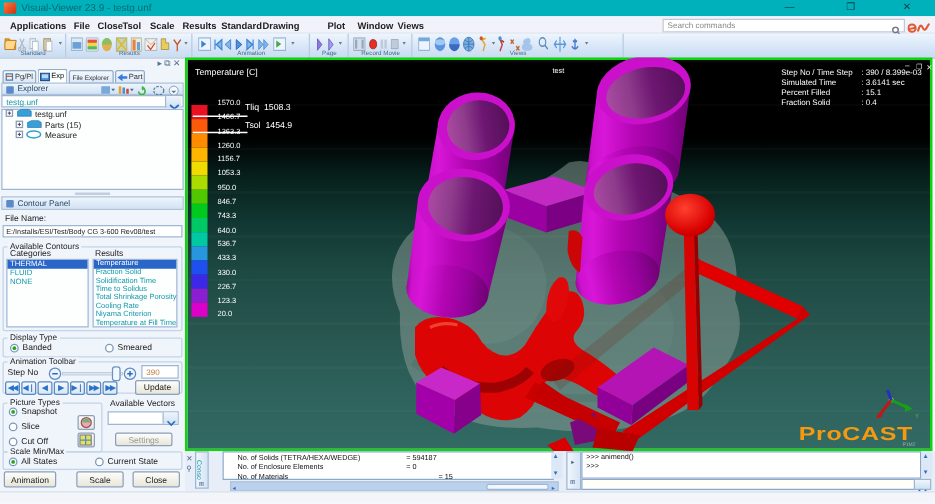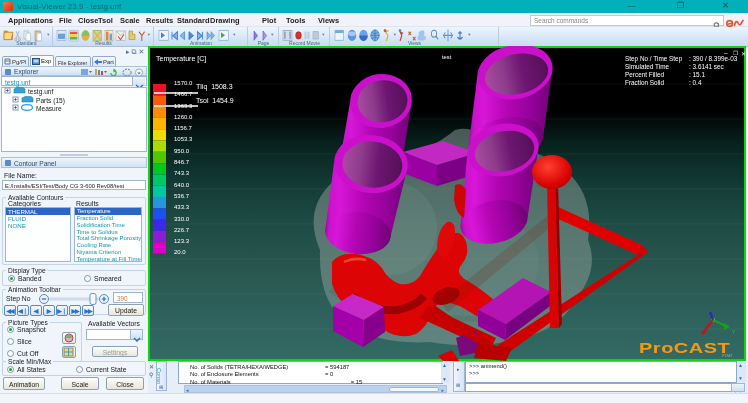--- a/index.html
+++ b/index.html
@@ -65,21 +65,21 @@
   <div class="menuitem" style="left:8px;font-weight:bold;">Applications</div>
   <div class="menuitem" style="left:59px;">File</div>
   <div class="menuitem" style="left:78px;">Close</div>
   <div class="menuitem" style="left:98px;">Tsol</div>
   <div class="menuitem" style="left:120px;">Scale</div>
   <div class="menuitem" style="left:146px;">Results</div>
   <div class="menuitem" style="left:177px;">Standard</div>
   <div class="menuitem" style="left:208px;margin-top:46px;">Plot</div>
   <div class="menuitem" style="left:210px;">Drawing</div>
   <div class="menuitem" style="left:262px;">Plot</div>
-  <div class="menuitem" style="left:286px;">Tools</div>
+  <div class="menuitem" style="left:286px;">Window</div>
   <div class="menuitem" style="left:318px;">Views</div>
   <div id="searchbox" class="abs">Search commands</div>
   <div class="abs" style="left:713px;top:16px;width:8px;height:8px;"><svg width="8" height="8">
         <circle cx="3.4" cy="3" r="2.2" fill="none" stroke="#778" stroke-width="1.2"></circle>
         <line x1="5" y1="4.6" x2="7.2" y2="6.8" stroke="#778" stroke-width="1.2"></line>
       </svg></div>
   <div id="esilogo" class="abs"><svg width="20" height="10" viewBox="0 0 20 10">
     <circle cx="3.6" cy="5.5" r="2.9" fill="none" stroke="#e05a32" stroke-width="1.7"></circle>
     <path d="M1.2 6.3 L6.2 5.2" stroke="#e05a32" stroke-width="1.5"></path>
     <path d="M8.5 7.5 Q10 1.5 11.8 4.5 Q13.5 8.5 15.2 5.5 Q16.2 3.5 17 2.5" fill="none" stroke="#e05a32" stroke-width="1.7" stroke-linecap="round"></path>

